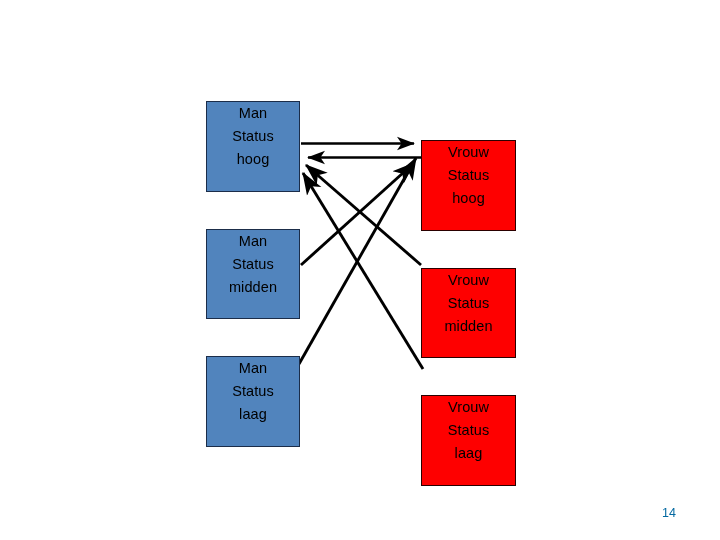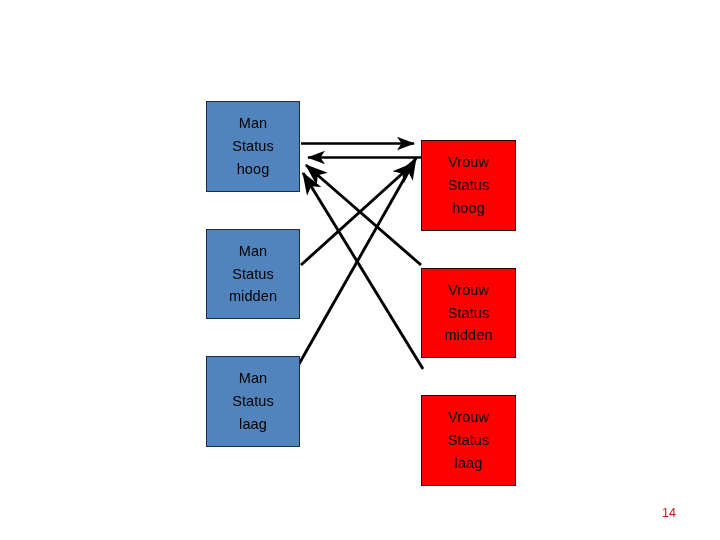--- a/index.html
+++ b/index.html
@@ -20,21 +20,21 @@
     width: 720px;
     height: 540px;
     background: #ffffff;
   }
   .node-box {
     position: absolute;
     box-sizing: border-box;
     display: flex;
     flex-direction: column;
     align-items: center;
-    justify-content: center;
+    justify-content: flex-start;
     text-align: center;
     color: #000000;
     font-size: 14.5px;
     line-height: 1.57;
     letter-spacing: 0.1px;
     z-index: 3;
   }
   .node-box.male {
     background: #5184bd;
     border: 1.6px solid #1b2d49;
@@ -54,21 +54,21 @@
     width: 720px;
     height: 540px;
     z-index: 2;
     pointer-events: none;
   }
   #page-number {
     position: absolute;
     right: 44px;
     bottom: 20px;
     font-size: 12.5px;
-    color: #b91c1c;
+    color: #0369a1;
     font-family: "Liberation Sans", sans-serif;
     z-index: 4;
   }
 </style>
 </head>
 <body>
 
 <div id="slide">
 
   <svg id="arrow-layer" viewBox="0 0 720 540" width="720" height="540" xmlns="http://www.w3.org/2000/svg">

